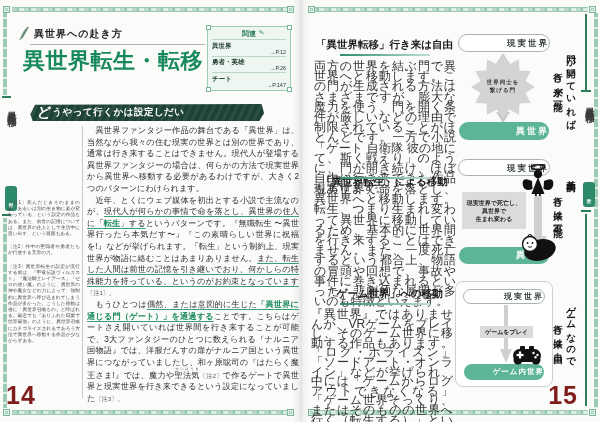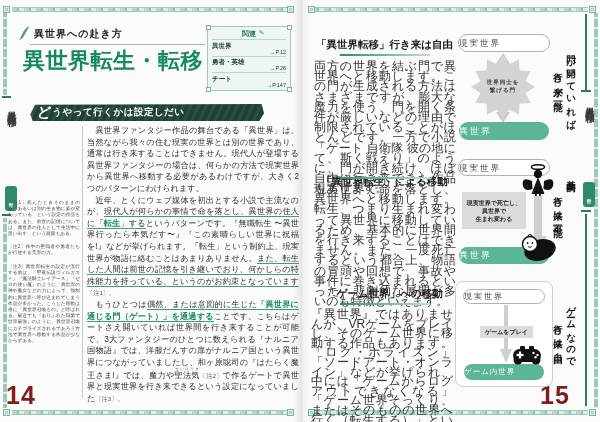--- a/index.html
+++ b/index.html
@@ -64,21 +64,21 @@
   .footnotes div { margin-bottom:7px; }
 
   .pagenum { position:absolute; font-size:25px; font-weight:800; color:#7f1d1d; letter-spacing:1px; }
 
   
   .sec-heading { position:absolute; width:145px; text-align:center; font-size:10.5px; font-weight:bold; color:#1b1b1b; }
   .sec-underline { position:absolute; width:90px; height:2px; background:linear-gradient(90deg,#2f8d6c,#bfe0d4); }
   .sec-body { position:absolute; width:142px; font-size:12px; line-height:10.2px; color:#333; text-align:justify; }
 
   
-  .pill { position:absolute; border-radius:999px; text-align:left; font-weight:normal; letter-spacing:2px; }
+  .pill { position:absolute; border-radius:999px; text-align:right; font-weight:bold; letter-spacing:2px; }
   .pill.white { background:#fff; border:1px solid #a9b4ae; color:#3c4540; }
   .pill.green { background:#5cb596; color:#fff; }
   .star-text { position:absolute; width:64px; text-align:center; font-size:5.5px; line-height:7.5px;
     font-weight:bold; color:#333; white-space:pre-line; letter-spacing:1px; }
   .gray-label { position:absolute; background:#dbdbdb; color:#222; font-size:6px; font-weight:bold;
     display:flex; align-items:center; justify-content:center; text-align:center; white-space:pre-line; line-height:8px; }
   .annot { position:absolute; writing-mode:vertical-rl; font-size:9.5px; font-weight:bold; color:#141414;
     letter-spacing:1.5px; line-height:13px; }
   .annot span { display:block; }
   .annot .drop { padding-top:17px; }
@@ -170,21 +170,21 @@
     <p><span>　もうひとつは</span><span class="em">偶然、または意図的に生じた</span><span class="em strong">「異世界に通じる門（ゲート）」を通過する</span><span>ことです。こちらはゲートさえ開いていれば世界間を行き来することが可能で、3大ファンタジーのひとつに数えられる『ナルニア国物語』では、洋服だんすの扉がナルニア国という異世界につながっていましたし、和ヶ原聡司の『はたらく魔王さま!』では、魔力や</span><ruby><span>聖法気</span><rt>せいほうき</rt></ruby><span class="note">〔注2〕</span><span>で作るゲートで異世界と現実世界を行き来できるという設定になっていました</span><span class="note">〔注3〕。</span></p>
   </div>
 
   <div class="footnotes">
     <div>〔注1〕死んだときそのままの姿、あるいは別の生き物に姿が変わっている、という設定の作品もある。また、前世の記憶については、異世界の住人として生活中に思い出す、という展開もある。</div>
     <div>〔注2〕作中の聖職者や勇者たちが行使する天界の力。</div>
     <div>〔注3〕異世界転生の設定が流行する前は、『甲竜伝説ヴィルガスト』『魔法騎士レイアース』『ゼロの使い魔』のように、異世界の神や魔女などの力によって、強制的に異世界へ呼び込まれてしまう作品が多かった。こうした移動は俗に「異世界召喚もの」と呼ばれる。最近でも『ありふれた職業で世界最強』のように、異世界召喚にカテゴライズされるであろう方法で異世界へ移動する作品が少なからずある。</div>
   </div>
 
   <div class="pagenum" style="left:6px; top:381px;">14</div>
-  <div class="pagenum" style="left:540px; top:381px; width:38px; ">15</div>
+  <div class="pagenum" style="left:540px; top:381px; width:38px; text-align:right;">15</div>
 
   <div class="sec-heading" style="left:312px; top:38px;">「異世界転移」行き来は自由</div>
   <div class="sec-underline" style="left:340px; top:54px;"></div>
   <div class="sec-body" style="left:314px; top:61px;">両方の世界を結ぶ門で異世界へと移動します。この門が生成される方法はさまざまですが、膨大な魔力を使う、門を開く条件が厳しいなどの理由で制限されていることがほとんどです。一方で小説「ゲート 自衛隊 彼の地にて、斯く戦えり」のように、門が開き続け、ほぼ自由に行き来できた作品もあります。</div>
 
   <div class="pill white" style="left:458px; top:34px; width:92px; height:18px; font-size:8.5px; line-height:17px;">現実世界</div>
   <svg style="left:496px; top:53px;" width="14" height="70" viewBox="0 0 14 70">
     <polygon points="7,0 0,11 14,11" fill="#c9c9c9"></polygon>
       <rect x="4.5" y="10" width="5" height="50" fill="#c9c9c9"></rect>
       <polygon points="7,70 0,59 14,59" fill="#c9c9c9"></polygon>

